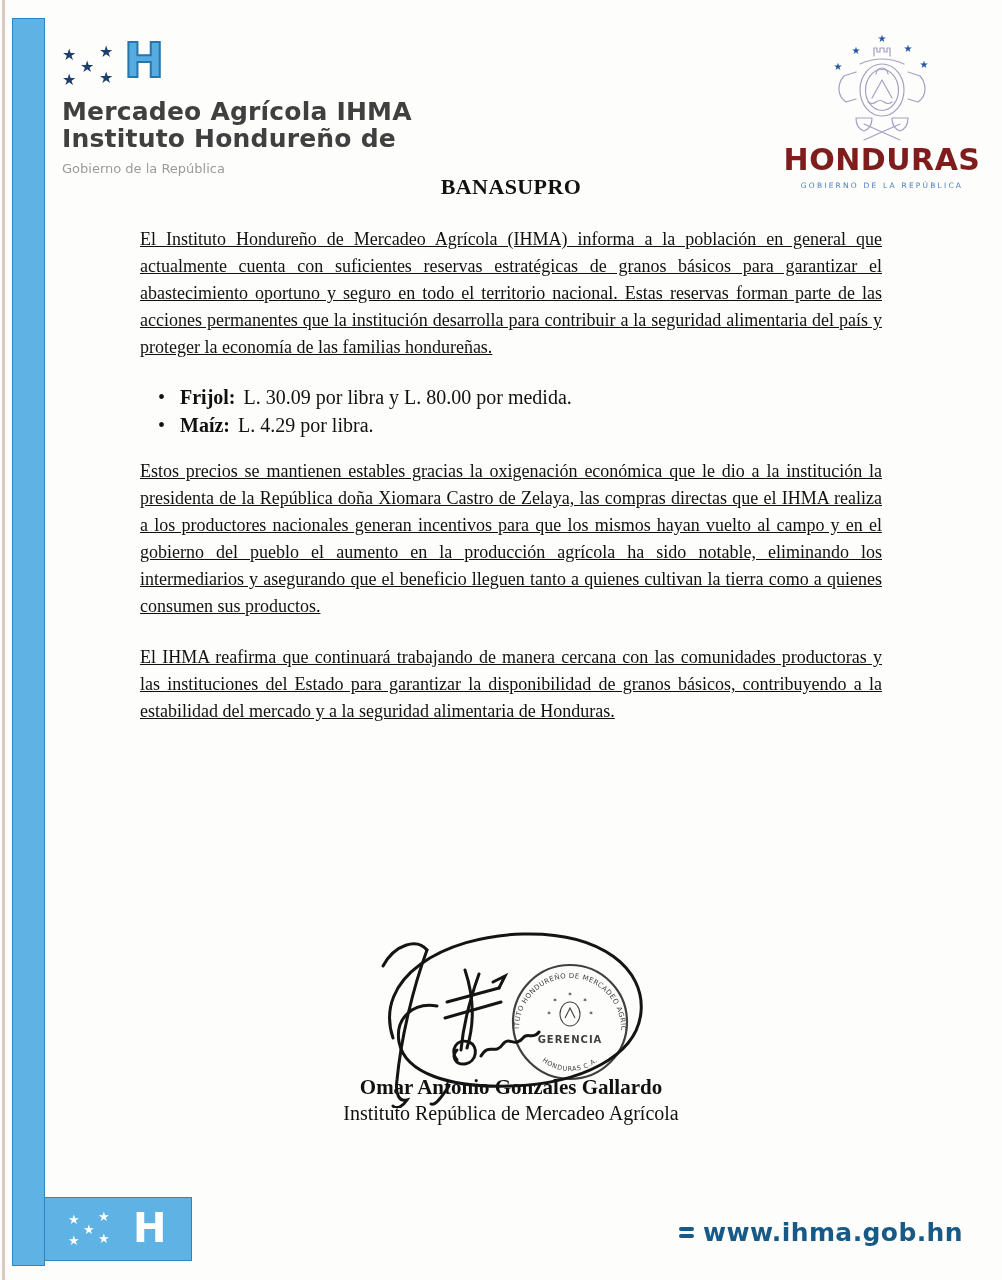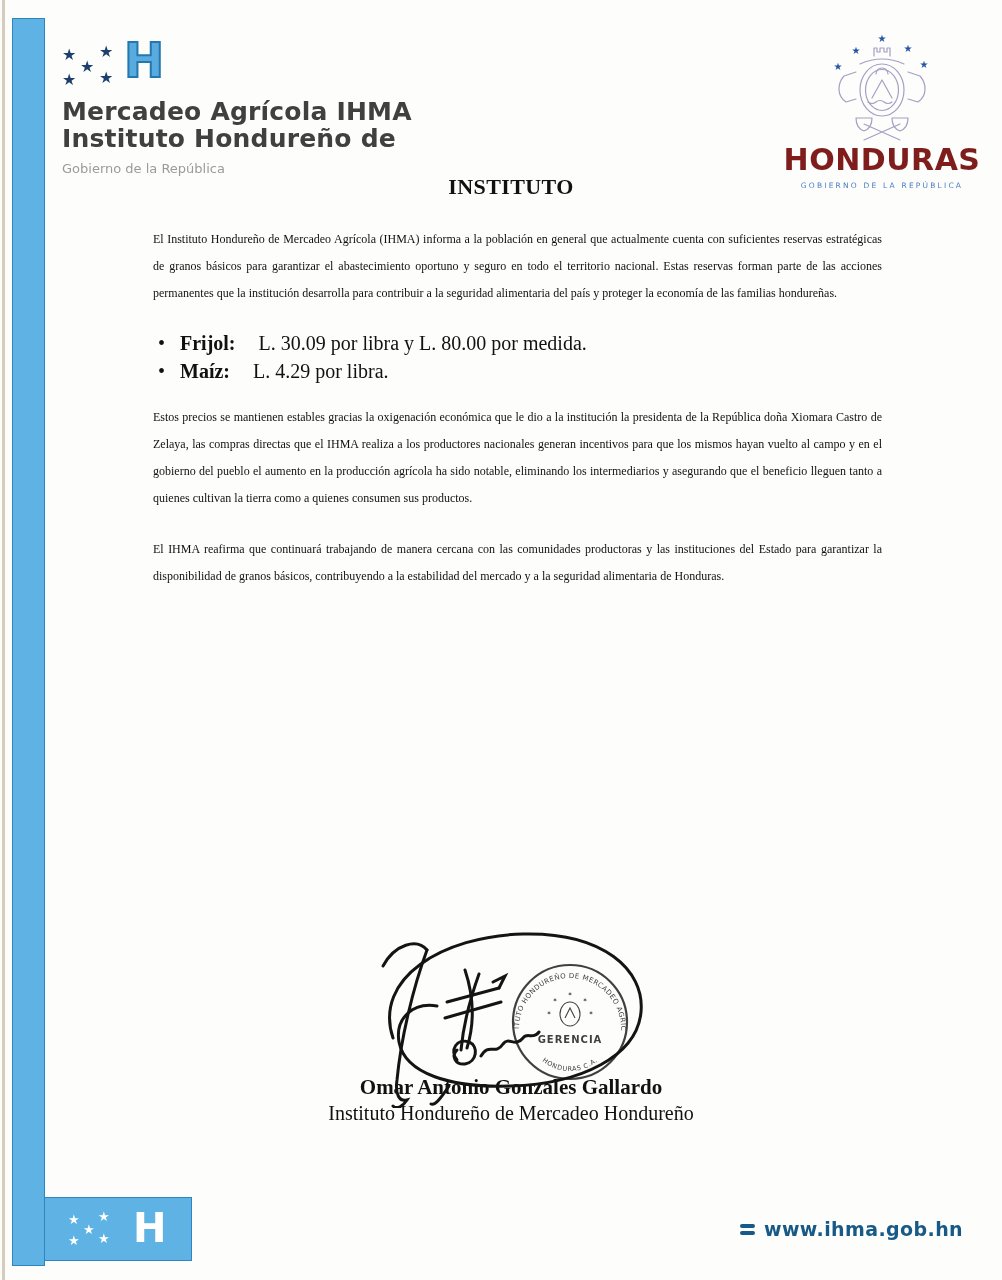--- a/index.html
+++ b/index.html
@@ -29,44 +29,44 @@
   
   .seal{position:absolute;left:782px;top:26px;width:200px;text-align:center;}
   .seal svg{display:block;margin:0 auto;}
   .seal-country{font-family:"DejaVu Sans",sans-serif;font-weight:700;font-size:30px;
     color:#7f1d1d;letter-spacing:.5px;margin-top:-2px;}
   .seal-caption{font-family:"DejaVu Sans",sans-serif;font-size:7.5px;letter-spacing:2.2px;
     color:#4a7ec2;margin-top:4px;}
   
   .doc{position:absolute;left:140px;top:174px;width:742px;}
   .doc h1{font-size:22px;font-weight:700;letter-spacing:.4px;text-align:center;margin:0 0 26px 0;}
-  .doc p{margin:0 0 24px 13px;font-size:12px;line-height:27px;text-align:justify;}
+  .doc p{margin:0 0 24px 0;font-size:18px;line-height:27px;text-align:justify;text-decoration:underline;}
   .doc ul{list-style:none;margin:-2px 0 19px 0;padding:0 0 0 18px;}
   .doc li{position:relative;padding-left:22px;font-size:20px;line-height:28px;}
   .doc li::before{content:"•";position:absolute;left:0;top:0;}
-  .doc li b{margin-right:23px;text-align:right;}
+  .doc li b{margin-right:8px;text-align:right;}
   
   .sig-svg{position:absolute;left:352px;top:918px;z-index:3;pointer-events:none;}
   .stamp-svg{position:absolute;left:505px;top:957px;z-index:2;opacity:.88;}
   .sig-block{position:absolute;left:140px;top:1074px;width:742px;text-align:center;z-index:1;}
   .sig-name{font-size:21px;font-weight:700;line-height:26px;}
   .sig-role,.sig-org{font-size:20px;line-height:26px;}
   
   .footer-banner{position:absolute;left:45px;top:1197px;width:147px;height:64px;
     background:#5eb3e4;border:1px solid #2e86c1;border-left:none;box-sizing:border-box;}
   .footer-stars{position:absolute;left:23px;top:12px;width:48px;height:40px;}
   .footer-stars .star{color:#ffffff;font-size:13px;line-height:13px;}
   .f-tl{left:0;top:3px;} .f-tr{left:30px;top:0;} .f-c{left:15px;top:13px;}
   .f-bl{left:0;top:24px;} .f-br{left:30px;top:22px;}
   .footer-h{position:absolute;left:88px;top:7px;font-family:"DejaVu Sans",sans-serif;
     font-weight:700;font-size:40px;color:#ffffff;}
   .website{position:absolute;right:39px;top:1218px;display:flex;align-items:center;z-index:1;}
   .web-icon{width:15px;margin-right:9px;}
   .web-icon i{display:block;height:4px;border-radius:2px;background:#185a87;margin:3px 0;}
-  .website span{font-family:"DejaVu Sans",sans-serif;font-weight:700;font-size:19px;
+  .website span{font-family:"DejaVu Sans",sans-serif;font-weight:700;font-size:25px;
     color:#185a87;letter-spacing:.4px;}
 </style>
 </head>
 <body>
 
 <div class="page">
 
   <div class="scan-edge"></div>
   <div class="left-bar"></div>
 
@@ -110,21 +110,21 @@
         <path d="M54,92 q0,10 8,13 q8,-3 8,-13 z"></path>
         <path d="M90,92 q0,10 8,13 q8,-3 8,-13 z"></path>
         <path d="M62,114 L98,98 M62,98 L98,114"></path>
       </g>
     </svg>
     <div class="seal-country">HONDURAS</div>
     <div class="seal-caption">GOBIERNO DE LA REPÚBLICA</div>
   </div>
 
   <div class="doc">
-    <h1>INSTITUTO</h1>
+    <h1>BANASUPRO</h1>
     <p>El Instituto Hondureño de Mercadeo Agrícola (IHMA) informa a la población en general que actualmente cuenta con suficientes reservas estratégicas de granos básicos para garantizar el abastecimiento oportuno y seguro en todo el territorio nacional. Estas reservas forman parte de las acciones permanentes que la institución desarrolla para contribuir a la seguridad alimentaria del país y proteger la economía de las familias hondureñas.</p>
     <ul>
       <li>
         <b>Frijol:</b><span>L. 30.09 por libra y L. 80.00 por medida.</span>
       </li>
       <li>
         <b>Maíz:</b><span>L. 4.29 por libra.</span>
       </li>
     </ul>
     <p>Estos precios se mantienen estables gracias la oxigenación económica que le dio a la institución la presidenta de la República doña Xiomara Castro de Zelaya, las compras directas que el IHMA realiza a los productores nacionales generan incentivos para que los mismos hayan vuelto al campo y en el gobierno del pueblo el aumento en la producción agrícola ha sido notable, eliminando los intermediarios y asegurando que el beneficio lleguen tanto a quienes cultivan la tierra como a quienes consumen sus productos.</p>
@@ -168,21 +168,21 @@
         <text x="86" y="58">✶</text>
     </g>
     <text x="65" y="86" font-family="DejaVu Sans" font-size="10" font-weight="bold" letter-spacing="1" fill="#262626" text-anchor="middle">GERENCIA</text>
     <text font-family="DejaVu Sans" font-size="6.5" letter-spacing="0.6" fill="#262626">
       <textPath href="#arcBot" startOffset="50%" text-anchor="middle">HONDURAS C.A.</textPath>
     </text>
   </svg>
 
   <div class="sig-block">
     <div class="sig-name">Omar Antonio Gonzales Gallardo</div>
-    <div class="sig-org">Instituto Hondureño de Mercadeo Hondureño</div>
+    <div class="sig-org">Instituto República de Mercadeo Agrícola</div>
   </div>
 
   <div class="footer-banner">
     <div class="footer-stars">
       <span class="star f-tl"></span>
       <span class="star f-tr"></span>
       <span class="star f-c"></span>
       <span class="star f-bl"></span>
       <span class="star f-br"></span>
     </div>

